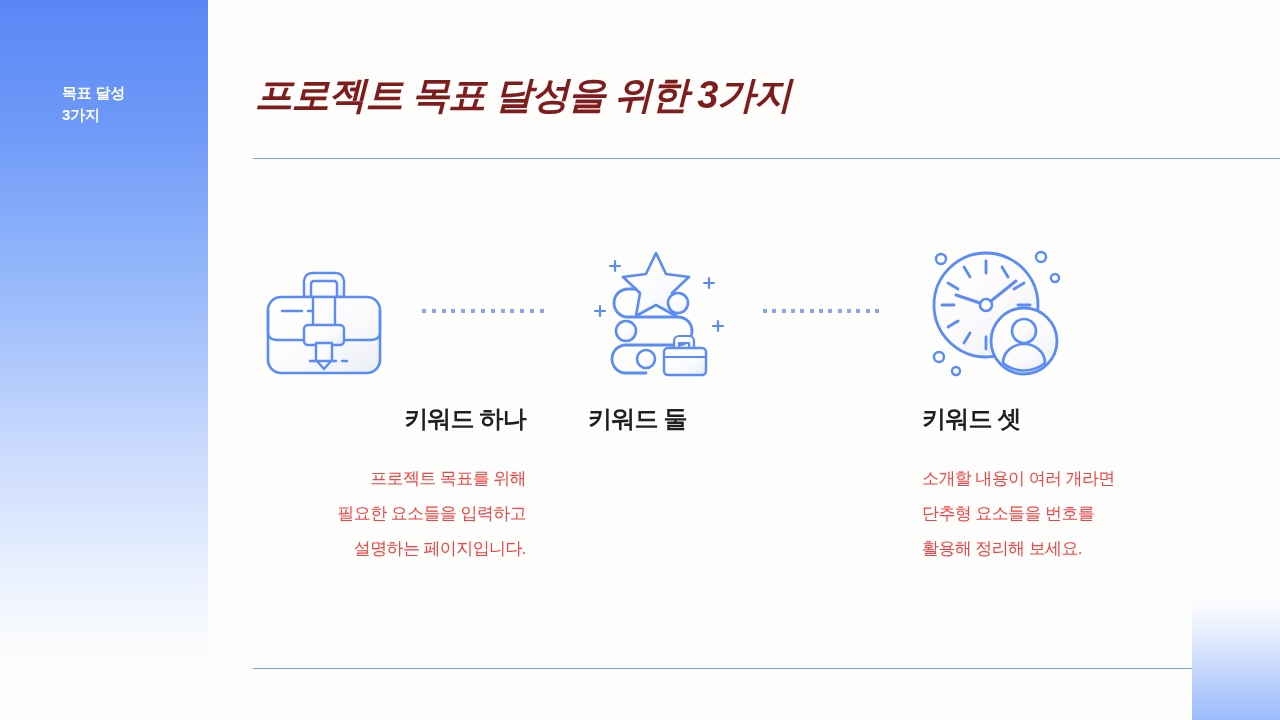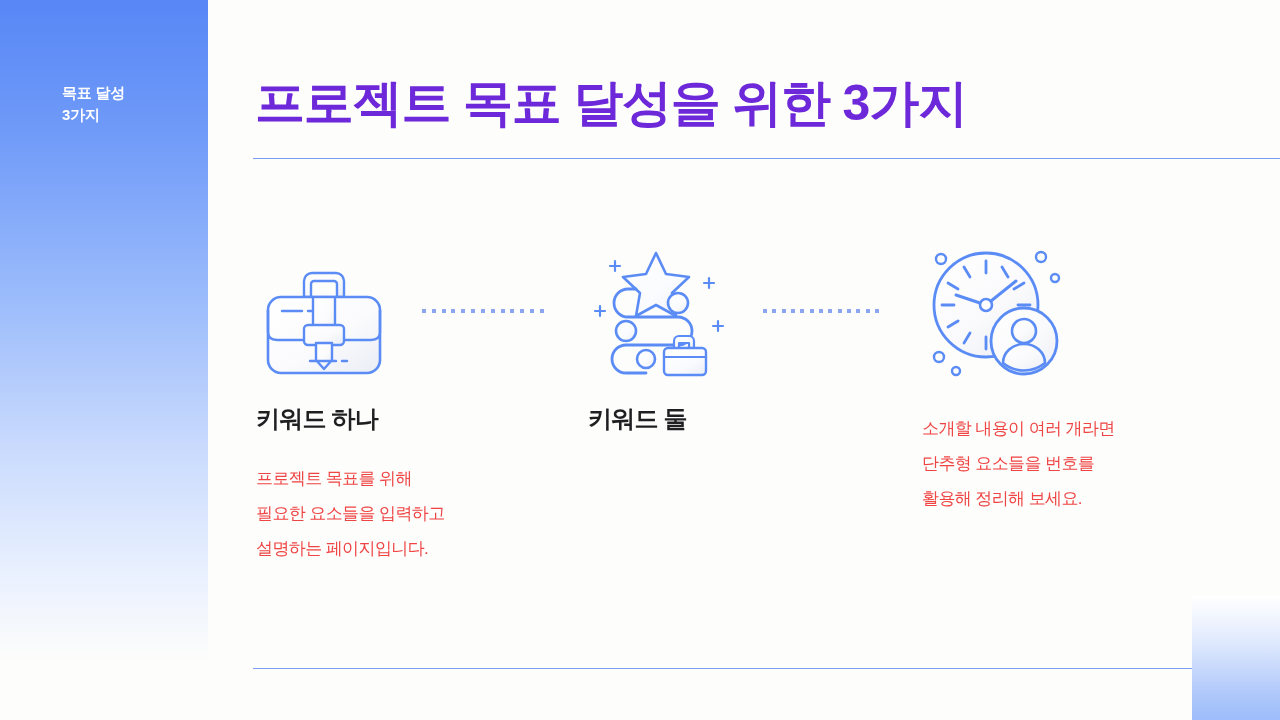--- a/index.html
+++ b/index.html
@@ -69,34 +69,35 @@
     border-top: 1.4px solid #7b9cf0;
   }
   #divider-top { top: 158px; }
   #divider-bottom { top: 668px; }
 
   
   #page-title {
     position: absolute;
     left: 255px;
     top: 70px;
-    font-size: 50px;
+    font-size: 38px;
     font-weight: bold;
-    color: #6d28d9;
+    color: #7f1d1d;
     letter-spacing: -1.2px;
     white-space: nowrap;
+    font-style: italic;
   }
 
   
   .column {
     position: absolute;
     top: 240px;
     width: 270px;
   }
-  #col-0 { left: 256px; }
+  #col-0 { left: 256px; text-align: right; }
   #col-1 { left: 588px; }
   #col-2 { left: 922px; }
 
   .icon-wrap {
     height: 145px;
     display: flex;
     align-items: center;
     justify-content: flex-start;
     padding-left: 2px;
   }
@@ -258,20 +259,21 @@
 
         <g stroke="#5b8cf5" stroke-width="2.4" fill="none">
           <circle cx="17" cy="16" r="5"></circle>
           <circle cx="117" cy="14" r="5"></circle>
           <circle cx="131" cy="35" r="4"></circle>
           <circle cx="15" cy="114" r="5"></circle>
           <circle cx="32" cy="128" r="4"></circle>
         </g>
       </svg>
     </div>
+    <div class="col-heading">키워드 셋</div>
     <div class="col-body">소개할 내용이 여러 개라면
 단추형 요소들을 번호를
 활용해 정리해 보세요.</div>
   </div>
 
   <div class="connector" id="connector-0">
       <i style="background: rgb(139, 165, 238);"></i>
       <i style="background: rgb(139, 165, 238);"></i>
       <i style="background: rgb(139, 165, 238);"></i>
       <i style="background: rgb(139, 165, 238);"></i>

